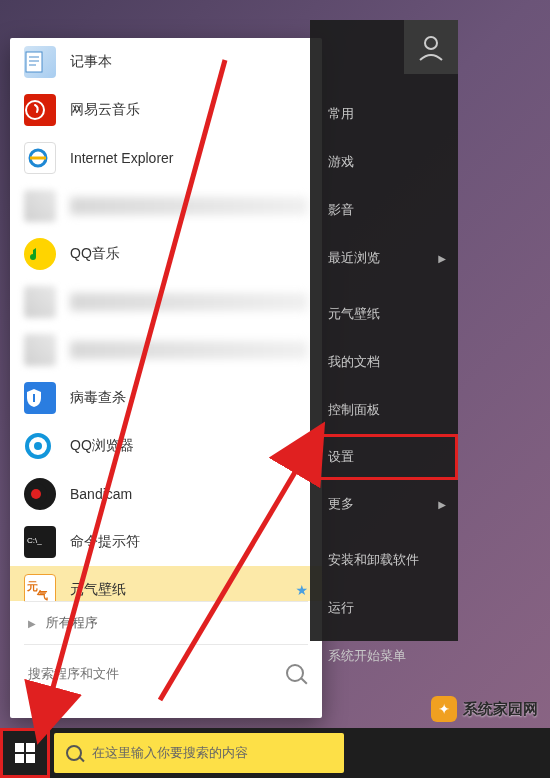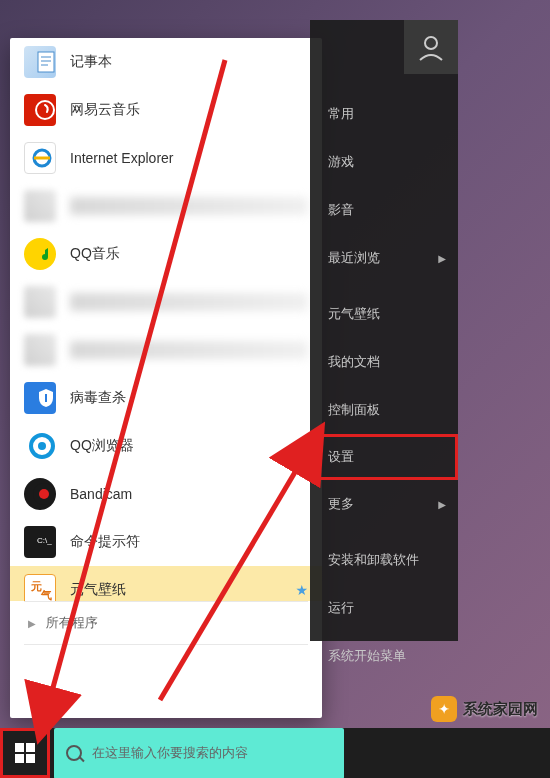--- a/index.html
+++ b/index.html
@@ -3,21 +3,21 @@
 <meta charset="utf-8">
 <style>
 *{box-sizing:border-box;margin:0;padding:0;font-family:"Microsoft YaHei","Segoe UI",sans-serif}
 html,body{width:550px;height:778px;overflow:hidden}
 body{background:linear-gradient(135deg,#4a3d5c 0%,#6b5478 40%,#8b6584 100%);position:relative}
 .start-menu{position:absolute;left:10px;top:38px;width:312px;height:680px;background:#fff;border-radius:2px;box-shadow:0 8px 24px rgba(0,0,0,.4)}
 .program-list{height:563px;overflow:hidden}
 .prog-item{display:flex;align-items:center;height:48px;padding:0 14px;cursor:pointer}
 .prog-item.sel{background:#fce9a8}
 .prog-item.sel .star{color:#4aa0e0;margin-left:auto;font-size:14px}
-.prog-icon{width:32px;height:32px;margin-right:14px;border-radius:4px;display:flex;align-items:center;justify-content:flex-end;font-size:18px;color:#fff;flex-shrink:0}
+.prog-icon{width:32px;height:32px;margin-right:14px;border-radius:4px;display:flex;align-items:center;justify-content:flex-start;font-size:18px;color:#fff;flex-shrink:0}
 .prog-label{font-size:14px;color:#333}
 .blur-row{display:flex;align-items:center;height:48px;padding:0 14px}
 .blur-icon{width:32px;height:32px;margin-right:14px;border-radius:4px;background:linear-gradient(45deg,#d0d0d0,#e8e8e8);filter:blur(3px)}
 .blur-text{flex:1;height:18px;background:linear-gradient(90deg,#d8d8d8,#f0f0f0);filter:blur(4px);border-radius:2px}
 .all-programs{display:flex;align-items:center;height:42px;padding:0 18px;font-size:13px;color:#666;cursor:pointer}
 .all-programs .tri{margin-right:10px;color:#999;font-size:10px}
 .divider{height:1px;background:#e8e8e8;margin:0 14px}
 .search-row{display:flex;align-items:center;height:56px;padding:0 18px}
 .search-row input{flex:1;border:none;outline:none;font-size:13px;color:#666;background:transparent}
 .search-row .mag{width:18px;height:18px;border:2px solid #888;border-radius:50%;position:relative}
@@ -27,21 +27,21 @@
 .user-btn{width:54px;height:54px;background:rgba(60,60,60,.9);position:absolute;right:0;top:0;display:flex;align-items:center;justify-content:center}
 .right-items{padding-top:70px}
 .r-item{height:48px;display:flex;align-items:center;padding:0 18px;cursor:pointer;position:relative}
 .r-item.hl{border:3px solid #e02020;height:46px;padding:16px 15px;margin-top:0px;margin-bottom:0px}
 .r-item .arrow{position:absolute;right:12px;color:#aaa;font-size:10px}
 .r-group-sep{height:8px}
 .shutdown{justify-content:center;color:#fff;margin-top:20px}
 
 .taskbar{position:absolute;left:0;bottom:0;width:100%;height:50px;background:#1e1e1e;display:flex;align-items:center}
 .start-btn{width:50px;height:50px;display:flex;align-items:center;justify-content:center;border:3px solid #e02020}
-.task-search{flex:1;height:51px;margin-left:4px;background:#5eead4;border-radius:2px;display:flex;align-items:center;padding:0 12px;max-width:290px}
+.task-search{flex:1;height:40px;margin-left:4px;background:#fde047;border-radius:2px;display:flex;align-items:center;padding:0 12px;max-width:290px}
 .task-search .mag2{width:16px;height:16px;border:2px solid #555;border-radius:50%;position:relative;margin-right:10px}
 .task-search .mag2:after{content:"";position:absolute;width:7px;height:2px;background:#555;transform:rotate(45deg);right:-5px;bottom:-1px}
 .task-search span{color:#666;font-size:13px}
 
 .watermark{position:absolute;right:12px;bottom:56px;display:flex;align-items:center;background:rgba(255,255,255,.0)}
 .wm-logo{width:26px;height:26px;border-radius:6px;background:#f0a020;margin-right:6px;display:flex;align-items:center;justify-content:center;color:#fff;font-size:14px}
 .wm-text{font-size:15px;font-weight:bold;color:#2a2a2a;text-shadow:0 1px 2px rgba(255,255,255,.6)}
 
 .arrow-line{position:absolute;pointer-events:none;z-index:50}
 
@@ -169,20 +169,24 @@
     </div>
 
   </div>
 
   <div class="divider"></div>
   <div class="all-programs">
     <span class="tri">▶</span>
     <span>所有程序</span>
   </div>
   <div class="divider"></div>
+  <div class="search-row">
+    <input type="text" placeholder="搜索程序和文件" style="">
+    <div class="mag"></div>
+  </div>
 </div>
 
 <div class="right-panel">
   <div class="user-btn">
     <svg width="30" height="30" viewBox="0 0 30 30">
         <circle cx="15" cy="11" r="6" fill="none" stroke="#ccc" stroke-width="2"></circle>
         <path d="M4 28 Q15 18 26 28" fill="none" stroke="#ccc" stroke-width="2"></path>
       </svg>
   </div>
   <div class="right-items">

